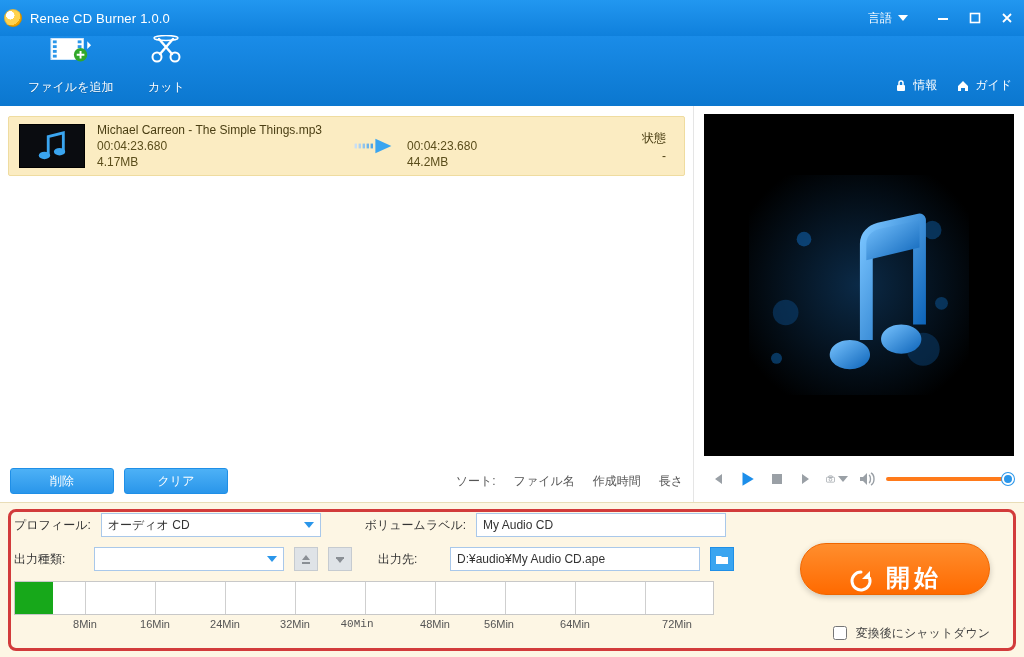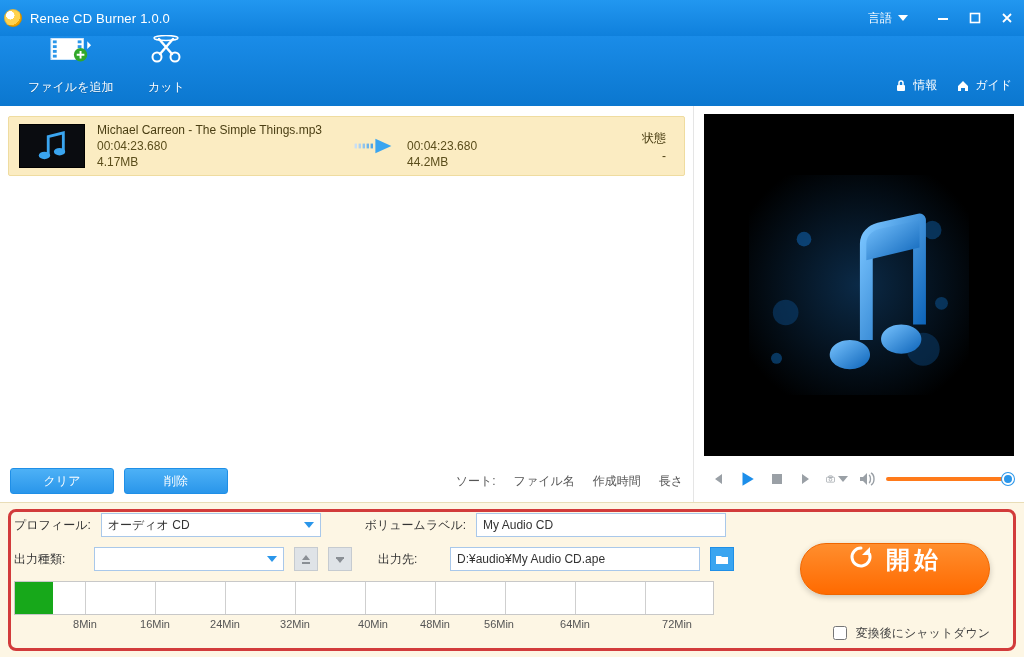--- a/index.html
+++ b/index.html
@@ -76,21 +76,21 @@
   .combo{display:flex;align-items:center;position:relative;min-width:220px;}
   .combo .caret{position:absolute;right:6px;top:50%;transform:translateY(-50%);width:0;height:0;border-left:5px solid transparent;border-right:5px solid transparent;border-top:6px solid #2a96ea;}
   .textin{min-width:250px;}
   .sqbtn{width:24px;height:24px;background:#dfe3e7;border:1px solid #c6cbd0;display:flex;align-items:center;justify-content:center;color:#8a8f95;}
   .sqbtn.folder{background:#3aa5f0;border-color:#1f8fe7;color:#fff;}
   .ruler{height:34px;border:1px solid #c8c8c8;background:#fff;position:relative;margin-top:2px;width:700px;}
   .ruler .fill{position:absolute;left:0;top:0;bottom:0;width:38px;background:#17a81a;}
   .ruler .ticks{position:absolute;inset:0;}
   .ruler .tick{position:absolute;top:0;bottom:0;width:1px;background:#cfcfcf;}
   .ruler .tl{position:absolute;bottom:-16px;font-size:11px;color:#555;transform:translateX(-50%);}
-  .startbtn{position:absolute;right:34px;top:40px;width:190px;height:52px;border-radius:26px;background:linear-gradient(#ff8e2e,#ff6a00);border:1px solid var(--orange-dark);display:flex;align-items:flex-start;justify-content:center;gap:12px;color:#fff;box-shadow:0 2px 6px rgba(0,0,0,.2);}
+  .startbtn{position:absolute;right:34px;top:40px;width:190px;height:52px;border-radius:26px;background:linear-gradient(#ff8e2e,#ff6a00);border:1px solid var(--orange-dark);display:flex;align-items:flex-end;justify-content:center;gap:12px;color:#fff;box-shadow:0 2px 6px rgba(0,0,0,.2);}
   .startbtn .glyph{width:26px;height:26px;}
   .startbtn .txt{font-size:24px;font-weight:600;letter-spacing:4px;}
   .chk{position:absolute;right:34px;bottom:14px;display:flex;align-items:center;gap:6px;color:#444;}
   .chk input{width:14px;height:14px;}
   
   svg{display:block;}
   [data-interactable="true"]{cursor:pointer;}
 </style>
 </head>
 <body>
@@ -214,24 +214,24 @@
           <span data-interactable="false">44.2MB</span>
         </div>
         <div class="col col3">
           <span data-interactable="false">状態</span>
           <span data-interactable="false">-</span>
         </div>
       </div>
     </div>
     <div class="listbtns" data-interactable="false">
       <div class="btn-blue" data-interactable="true">
+          <span data-interactable="false">削除</span>
+        </div>
+      <div class="btn-blue" data-interactable="true">
           <span data-interactable="false">クリア</span>
-        </div>
-      <div class="btn-blue" data-interactable="true">
-          <span data-interactable="false">削除</span>
         </div>
       <div class="sort" data-interactable="false">
         <span data-interactable="false">ソート:</span>
         <span data-interactable="true">ファイル名</span>
         <span data-interactable="true">作成時間</span>
         <span data-interactable="true">長さ</span>
       </div>
     </div>
   </div>
 
@@ -351,21 +351,21 @@
     <div class="ticks" id="ticks">
         <div class="tick" data-interactable="false" style="left: 70px;"></div>
         <div class="tl" data-interactable="false" style="left: 70px;">8Min</div>
         <div class="tick" data-interactable="false" style="left: 140px;"></div>
         <div class="tl" data-interactable="false" style="left: 140px;">16Min</div>
         <div class="tick" data-interactable="false" style="left: 210px;"></div>
         <div class="tl" data-interactable="false" style="left: 210px;">24Min</div>
         <div class="tick" data-interactable="false" style="left: 280px;"></div>
         <div class="tl" data-interactable="false" style="left: 280px;">32Min</div>
         <div class="tick" data-interactable="false" style="left: 350px;"></div>
-        <div class="tl" data-interactable="false" style="left: 358px;">40Min</div>
+        <div class="tl" data-interactable="false" style="left: 342px; font-family: Liberation Mono, monospace;">40Min</div>
         <div class="tick" data-interactable="false" style="left: 420px;"></div>
         <div class="tl" data-interactable="false" style="left: 420px;">48Min</div>
         <div class="tick" data-interactable="false" style="left: 490px;"></div>
         <div class="tl" data-interactable="false" style="left: 484px;">56Min</div>
         <div class="tick" data-interactable="false" style="left: 560px;"></div>
         <div class="tl" data-interactable="false" style="left: 560px;">64Min</div>
         <div class="tick" data-interactable="false" style="left: 630px;"></div>
         <div class="tl" data-interactable="false" style="left: 662px;">72Min</div>
       </div>
   </div>

